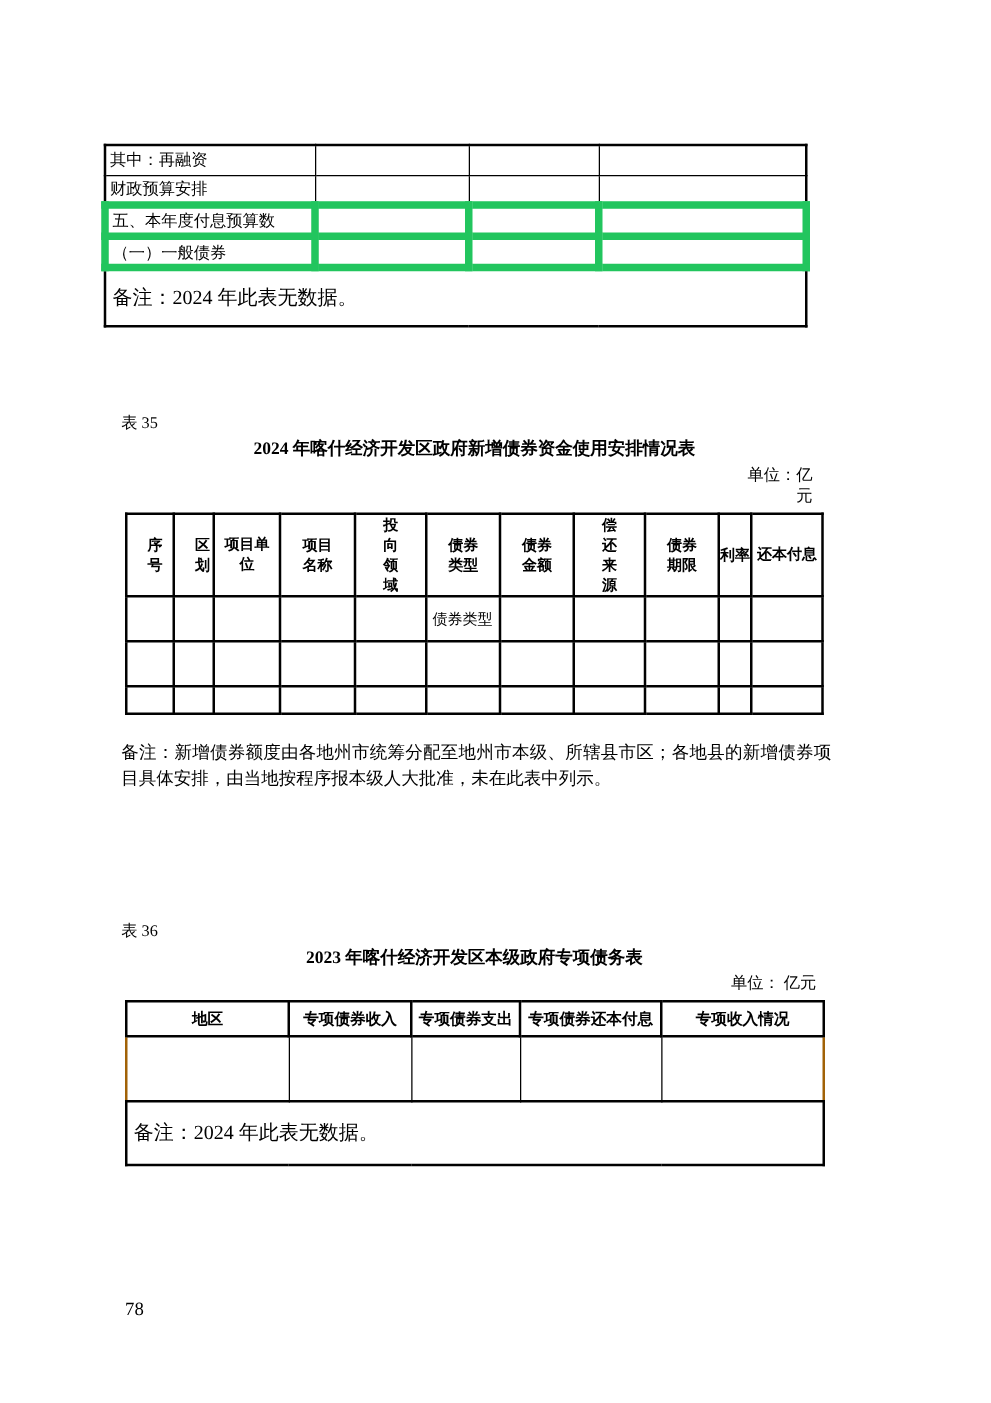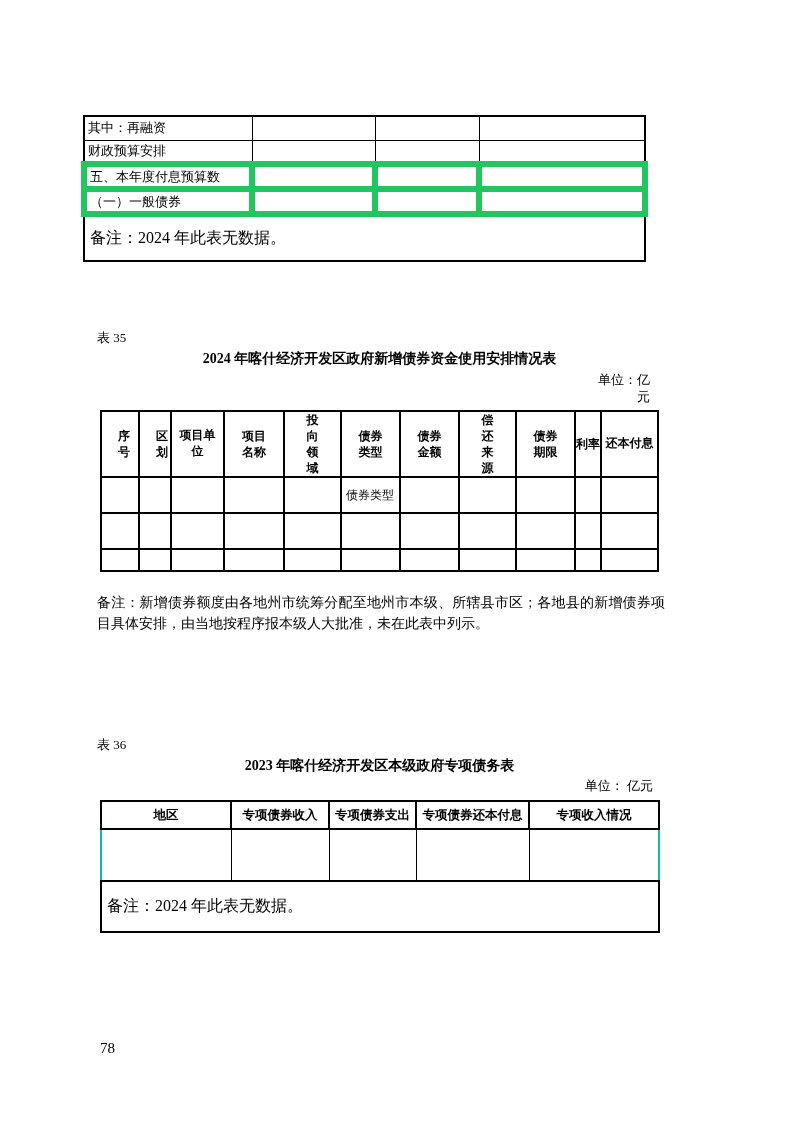--- a/index.html
+++ b/index.html
@@ -53,21 +53,21 @@
   
   .t36 { left: 100px; top: 800px; width: 558px; }
   .t36 td, .t36 th { border: 1px solid #000; }
   .t36 thead tr { height: 28px; }
   .t36 th { font-weight: bold; text-align: center; font-size: 12.5px; border: 2px solid #000; }
   .t36 tr.r1 { height: 46px; }
   .t36 tr.r2 { height: 52px; }
   .t36 tbody td { text-align: left; padding: 0 4px; }
   .t36 tr.note-row { height: 51px; }
   .t36 tr.note-row td { font-size: 16px; padding-left: 5px; border: 2px solid #000; }
-  .t36 { border: 2px solid #14b8a6; }
+  .t36 { border: 2px solid #a16207; }
   .t-top { border: 2px solid #000; }
   
   .abs { position: absolute; }
   .tbl-label { font-size: 13px; }
   .tbl-title {
     left: 97px; width: 565px;
     text-align: center;
     font-weight: bold;
     font-size: 14px;
   }

